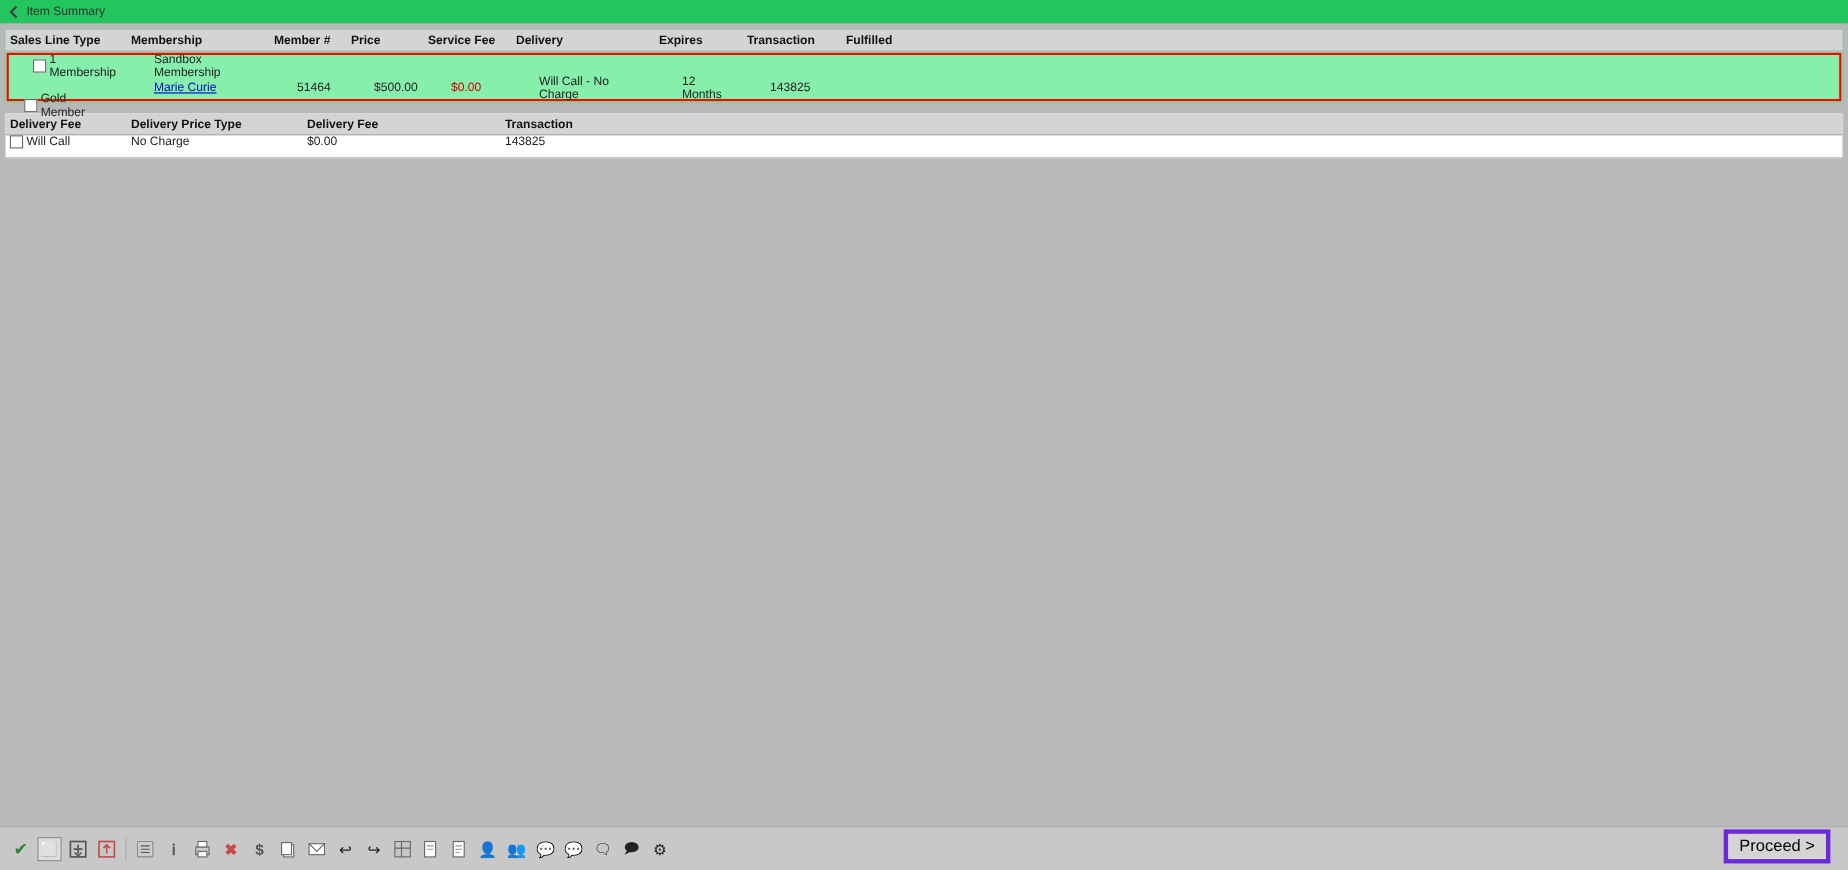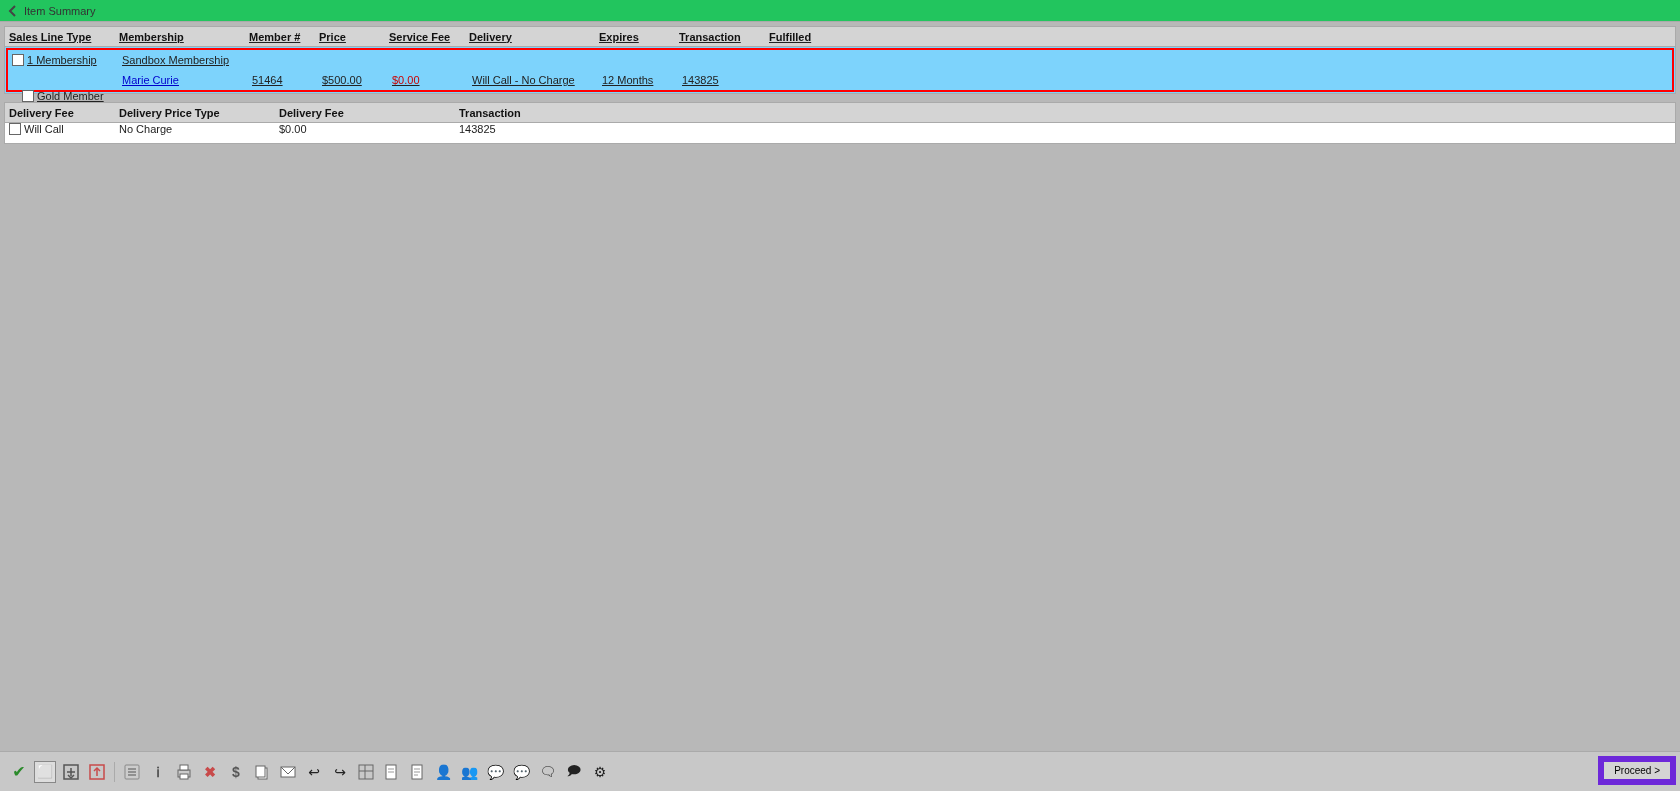--- a/index.html
+++ b/index.html
@@ -38,24 +38,23 @@
 
     
     .main-content {
       background: #b8b8b8;
       height: calc(791px - 22px - 40px);
       padding: 4px;
     }
 
     
     .upper-table-container {
-      background: #7dd3fc;
+      background: #86efac;
       border: 1px solid #aaa;
       margin-bottom: 8px;
-      text-decoration: underline;
     }
     .table-header-row {
       background: #d4d4d4;
       display: flex;
       align-items: center;
       height: 20px;
       border-bottom: 1px solid #aaa;
     }
     .table-header-row .col {
       font-weight: bold;
@@ -63,21 +62,21 @@
       padding: 0 4px;
       color: #111;
     }
     .red-row {
       display: flex;
       align-items: center;
       height: 20px;
     }
     .red-row .col {
       font-size: 11px;
-      padding: 0 4px;
+      padding: 0 22px;
     }
 
     
     .col-salesline { width: 110px; }
     .col-membership { width: 130px; }
     .col-membernum { width: 70px; }
     .col-price { width: 70px; }
     .col-servicefee { width: 80px; }
     .col-delivery { width: 130px; }
     .col-expires { width: 80px; }
@@ -167,25 +166,25 @@
       width: 1px;
       height: 20px;
       background: #aaa;
       margin: 0 2px;
     }
 
     
     .proceed-btn {
       position: absolute;
       bottom: 6px;
-      right: 4px;
+      right: 16px;
       background: #d4d4d4;
-      border: 6px solid #6d28d9;
+      border: 4px solid #6d28d9;
       padding: 3px 10px;
-      font-size: 10px;
+      font-size: 15px;
       cursor: pointer;
       display: flex;
       align-items: center;
       gap: 3px;
     }
 
     
     .row-with-cb {
       display: flex;
       align-items: center;

